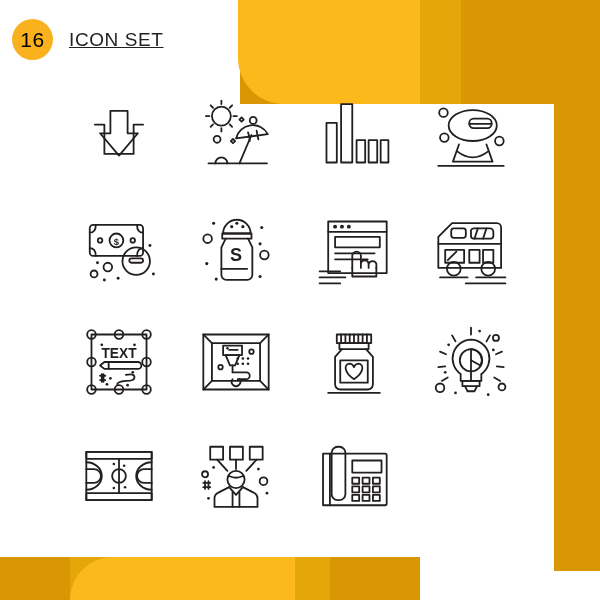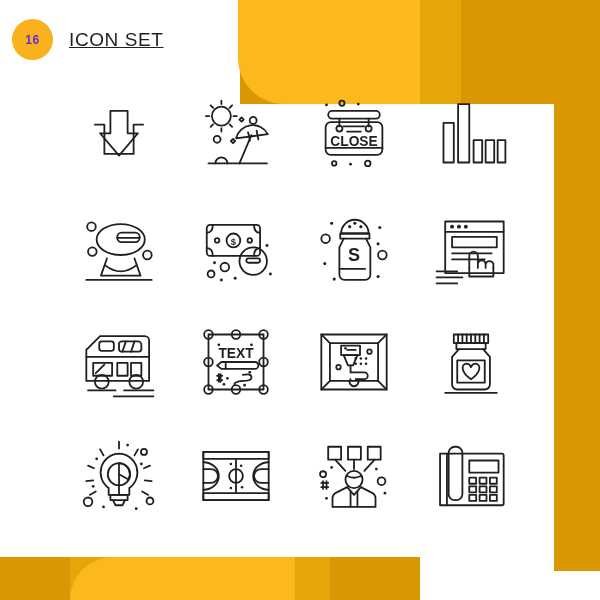--- a/index.html
+++ b/index.html
@@ -102,23 +102,23 @@
     display: flex;
     align-items: center;
     gap: 16px;
     z-index: 5;
   }
   .count-badge {
     width: 41px;
     height: 41px;
     border-radius: 50%;
     background: #f9b21d;
-    color: #6d28d9;
-    font-size: 12px;
-    font-weight: bold;
+    color: #000000;
+    font-size: 21px;
+    font-weight: normal;
     display: flex;
     align-items: center;
     justify-content: center;
     letter-spacing: 0.5px;
   }
   .set-title {
     font-size: 19px;
     color: #231f20;
     letter-spacing: 0.6px;
     font-weight: 400;
@@ -204,38 +204,20 @@
         <path class="ic" d="M44 57 l2.5 2.5 2.5-2.5 -2.5-2.5 Z"></path>
         <circle class="ic" cx="28" cy="55" r="4"></circle>
         <path class="ic" d="M54 83 L68 50"></path>
         <path class="ic" d="M50 54 a20 20 0 0 1 37 -5 Z"></path>
         <path class="ic" d="M64 47 q 2 5 2 10 M74 45 q 1 6 2 10"></path>
         <path class="ic" d="M18 83 H86"></path>
         <path class="ic" d="M26 83 a7 7 0 0 1 14 0"></path>
       </svg>
     </div>
 
-    <div class="cell">
-      <svg viewBox="0 0 100 100">
-        <rect class="ic" x="20" y="22" width="60" height="9" rx="4.5"></rect>
-        <path class="ic" d="M33 31 V40 M67 31 V40"></path>
-        <circle class="ic" cx="33" cy="42.5" r="3.5"></circle>
-        <circle class="ic" cx="67" cy="42.5" r="3.5"></circle>
-        <rect class="ic" x="17" y="35" width="66" height="38" rx="6"></rect>
-        <path class="ic" d="M38 40 H62 M42 46 H58"></path>
-        <text class="ic-t" x="50" y="63" font-size="16" text-anchor="middle">CLOSE</text>
-        <path class="ic" d="M17 65 H83"></path>
-        <circle class="ic" cx="36" cy="13" r="3"></circle>
-        <circle class="ic-f" cx="18" cy="15" r="1.6"></circle>
-        <circle class="ic-f" cx="55" cy="14" r="1.6"></circle>
-        <circle class="ic" cx="66" cy="83" r="3.2"></circle>
-        <circle class="ic" cx="27" cy="83" r="2.6"></circle>
-        <circle class="ic-f" cx="46" cy="84" r="1.6"></circle>
-      </svg>
-    </div>
 
     <div class="cell">
       <svg viewBox="0 0 100 100">
         <rect class="ic" x="18" y="36" width="12" height="46"></rect>
         <rect class="ic" x="35" y="14" width="13" height="68"></rect>
         <rect class="ic" x="53" y="56" width="10" height="26"></rect>
         <rect class="ic" x="67" y="56" width="10" height="26"></rect>
         <rect class="ic" x="81" y="56" width="9" height="26"></rect>
       </svg>
     </div>

